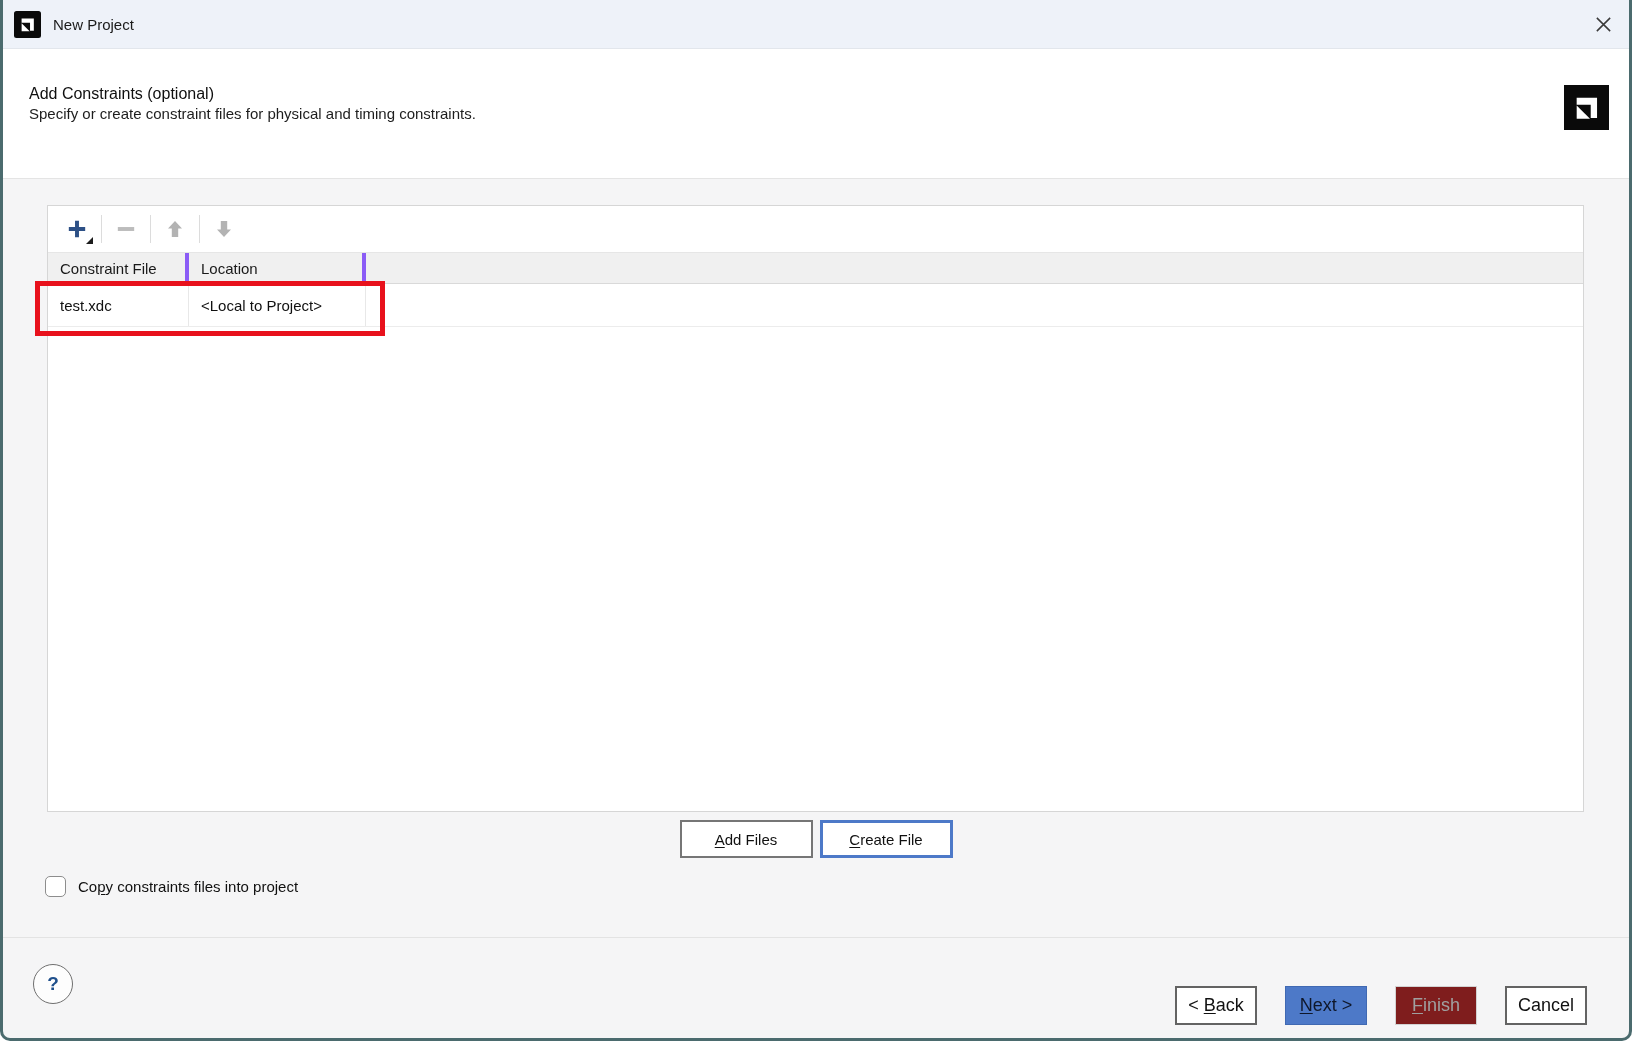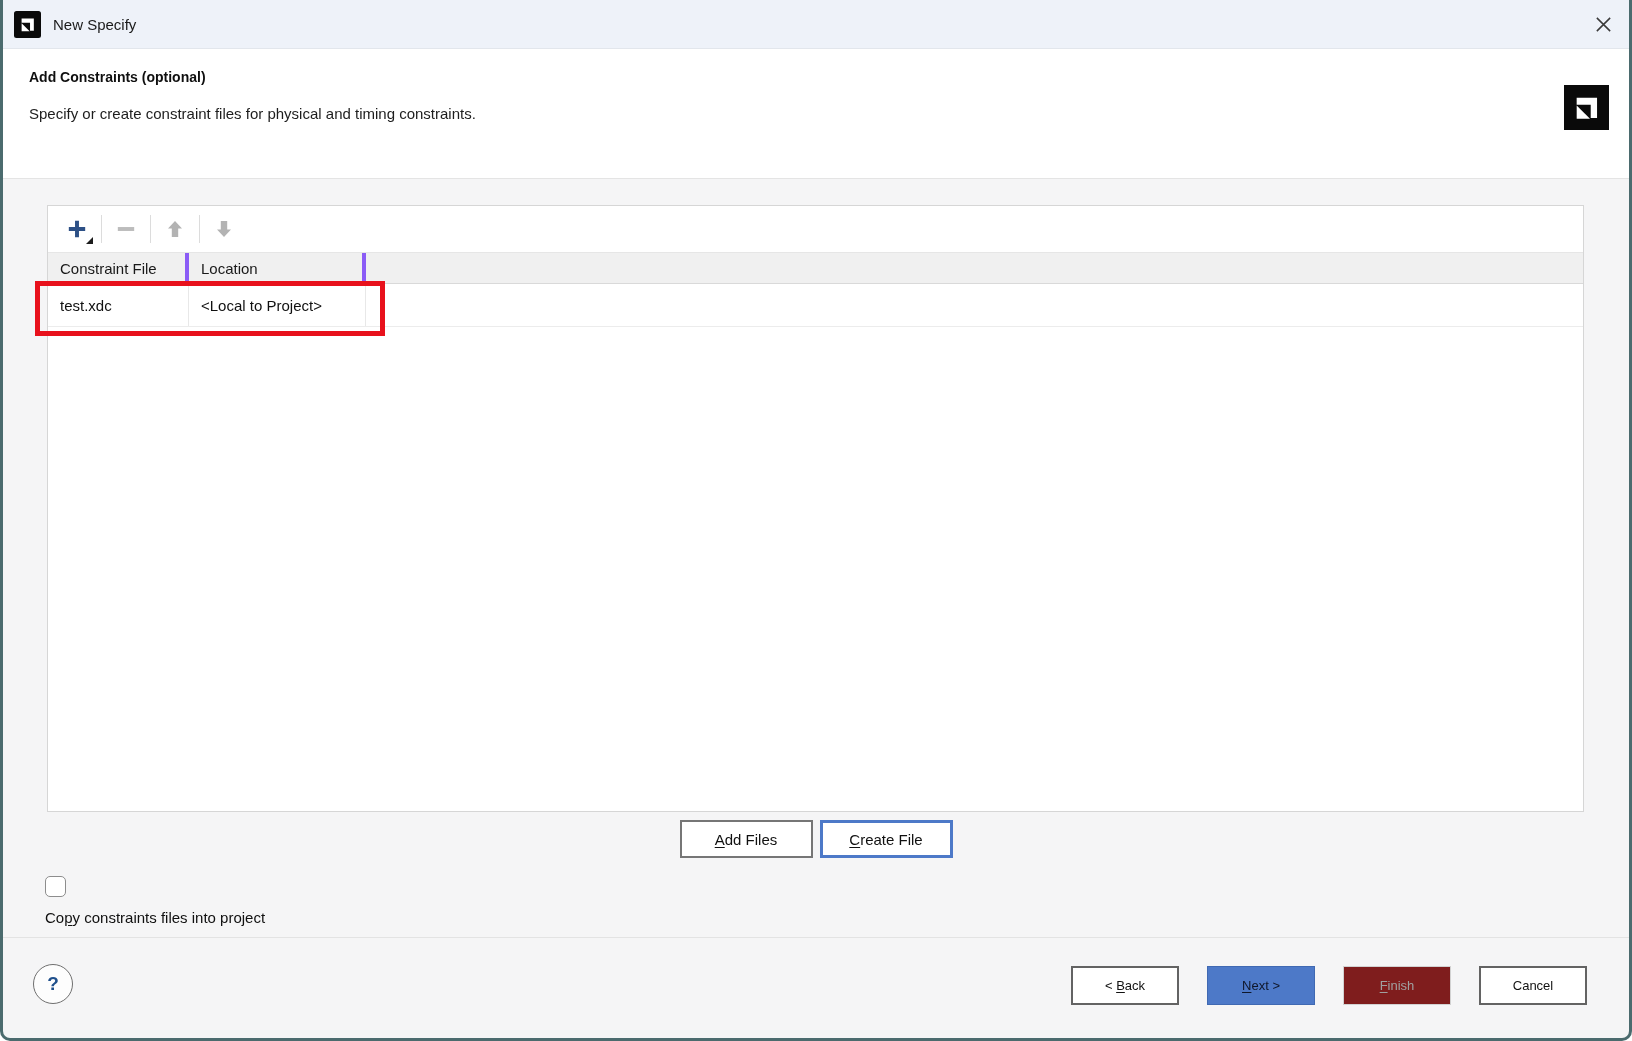--- a/index.html
+++ b/index.html
@@ -30,21 +30,21 @@
   .close-btn{
     position:absolute;right:8px;top:6px;width:36px;height:36px;
     background:transparent;border:none;padding:0;cursor:pointer;
     display:flex;align-items:center;justify-content:center;
   }
   
   .header{
     position:absolute;top:49px;left:0;right:0;height:129px;
     background:#ffffff;border-bottom:1px solid #e4e4e4;
   }
-  .h-title{position:absolute;left:26px;top:20px;font-size:14px;font-weight:bold;color:#0f0f0f;}
+  .h-title{position:absolute;left:26px;top:36px;font-size:16px;font-weight:normal;color:#0f0f0f;}
   .h-sub{position:absolute;left:26px;top:56px;font-size:15px;color:#1d1d1d;}
   .brand{position:absolute;right:20px;top:36px;width:45px;height:45px;display:inline-flex;}
   
   .panel{
     position:absolute;left:44px;top:205px;width:1537px;height:607px;
     background:#ffffff;border:1px solid #d6d6d6;box-sizing:border-box;
   }
   .toolbar{
     position:absolute;top:0;left:0;right:0;height:47px;
     border-bottom:1px solid #e6e6e6;
@@ -95,60 +95,60 @@
   }
   .fbtn{
     height:38px;min-width:133px;background:#ffffff;font-size:15px;color:#101010;
     font-family:"Liberation Sans", sans-serif;
     display:flex;align-items:center;justify-content:center;cursor:pointer;box-sizing:border-box;
   }
   .add-files{border:2px solid #767676;}
   .create-file{border:3px solid var(--accent-blue,#4d79c8);}
   
   .checkbox-row{
-    position:absolute;left:42px;top:876px;display:flex;align-items:flex-start;gap:12px;cursor:pointer;flex-direction:column;
+    position:absolute;left:42px;top:876px;display:flex;align-items:center;gap:12px;cursor:pointer;
   }
   .cb{
     width:21px;height:21px;background:#ffffff;border:1.5px solid #8d8d8d;border-radius:5px;
     box-sizing:border-box;
   }
   .cb-label{font-size:15px;color:#101010;}
   
   .footer-divider{position:absolute;top:937px;left:0;right:0;height:1px;background:#e3e3e3;}
   .help-btn{
     position:absolute;left:30px;top:964px;width:40px;height:40px;border-radius:50%;
     background:#fdfdfd;border:1px solid #6f6f6f;box-sizing:border-box;
     color:#20508c;font-weight:bold;font-size:19px;
     display:flex;align-items:center;justify-content:center;cursor:pointer;
   }
   .nav{position:absolute;right:42px;top:966px;display:flex;gap:28px;}
   .nbtn{
-    width:108px;height:39px;font-size:13px;box-sizing:border-box;
+    width:82px;height:39px;font-size:18px;box-sizing:border-box;
     font-family:"Liberation Sans", sans-serif;
-    display:flex;align-items:center;justify-content:center;cursor:pointer;background:#ffffff;
+    display:flex;align-items:center;justify-content:center;cursor:pointer;background:#ffffff;margin-top:20px;
   }
   .back-btn,.cancel-btn{border:2px solid #636363;color:#111111;}
   .next-btn{background:var(--accent-blue,#4d79c8);border:1px solid #4069b2;color:#0f172a;text-align:center;}
   .finish-btn{border:1px solid #d2d2d2;color:#a0a0a0;background:#7f1d1d;cursor:default;}
   .mn{text-decoration:underline;text-underline-offset:2px;}
 </style>
 </head>
 <body>
 
 <div class="window">
 
   <div class="titlebar">
     <span class="app-icon">
       <svg viewBox="0 0 32 32" width="27" height="27">
         <rect width="32" height="32" rx="3" fill="#0a0a0a"></rect>
         <path fill="#ffffff" d="M9 9 H23.5 V23.5 H19 V14 H9 Z"></path>
         <path fill="#ffffff" d="M9 14.5 L18.5 24 H9 Z"></path>
       </svg>
     </span>
-    <span class="win-title">New Specify</span>
+    <span class="win-title">New Project</span>
     <button class="close-btn">
       <svg viewBox="0 0 20 20" width="19" height="19">
         <path d="M3 3 L17 17 M17 3 L3 17" stroke="#3a3a3a" stroke-width="1.6" fill="none"></path>
       </svg>
     </button>
   </div>
 
   <div class="header">
     <div class="h-title">Add Constraints (optional)</div>
     <div class="h-sub">Specify or create constraint files for physical and timing constraints.</div>

